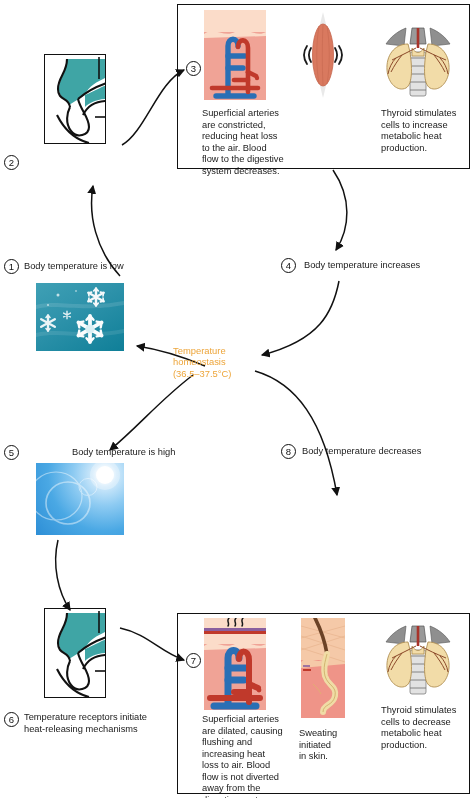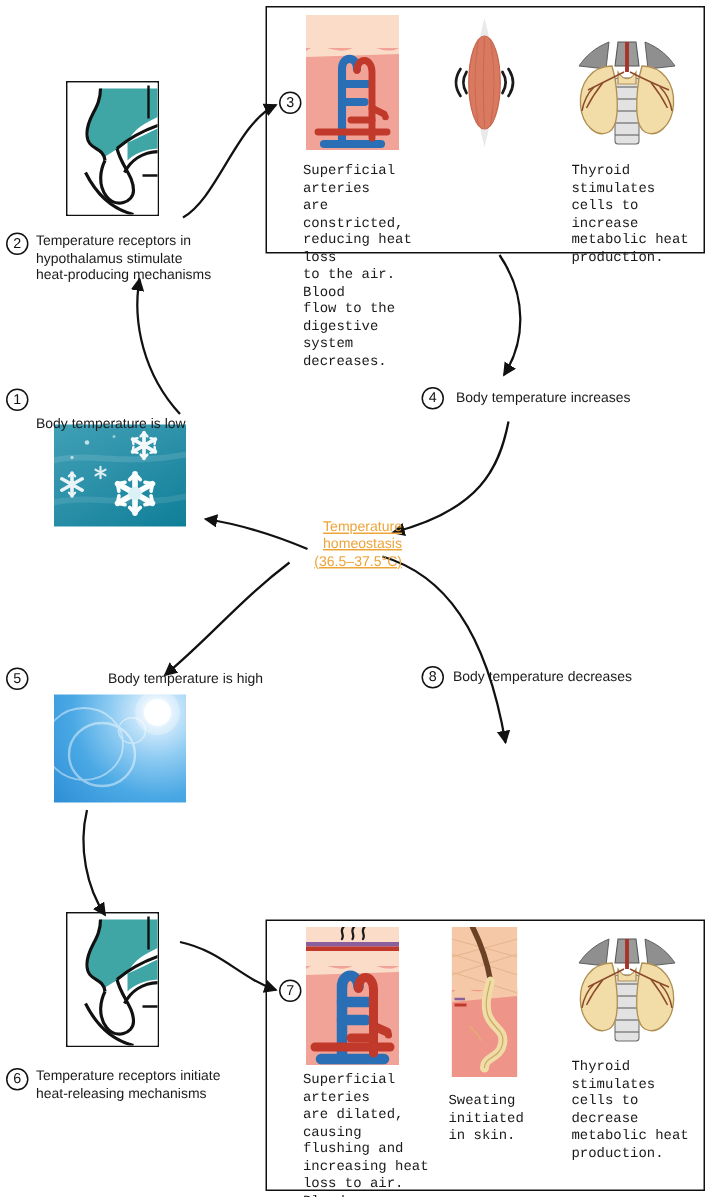--- a/index.html
+++ b/index.html
@@ -36,21 +36,20 @@
     background: #fff;
     z-index: 2;
   }
   .cap {
     position: absolute;
     font-size: 9.3px;
     line-height: 11.5px;
     color: #1a1a1a;
     white-space: pre-line;
     z-index: 5;
-    font-family: Liberation Mono, monospace;
   }
   .thumb { position: absolute; overflow: hidden; z-index: 4; }
   svg.lay { position: absolute; left: 0; top: 0; width: 474px; height: 798px; overflow: visible; }
   svg.arrows { z-index: 8; pointer-events: none; }
 
   
   .hypo {
     position: absolute;
     border: 1.5px solid #111;
     background: #fff;
@@ -62,27 +61,26 @@
   .snow {
     background: linear-gradient(150deg,#3fa0b5 0%,#2f93ab 40%,#0f7f98 100%);
   }
   .sunsky {
     background: radial-gradient(circle at 78% 16%, #ffffff 0%, #ffffff 5%, #cfe9fb 13%, #8ecbf2 34%, #4aa8e4 62%, #2d8ed6 100%);
   }
 
   
   #homeo {
     position: absolute;
-    text-align: right;
+    text-align: left;
     font-size: 9.4px;
     line-height: 11.3px;
     color: #eda53a;
     white-space: pre-line;
     z-index: 9;
-    text-decoration: underline;
   }
 </style>
 </head>
 <body>
 
 <div id="stage">
 
   <svg class="lay arrows" viewBox="0 0 474 798">
     <defs>
       <marker id="ah" markerWidth="7" markerHeight="7" refX="5.2" refY="3" orient="auto">
@@ -205,26 +203,23 @@
         <path d="M25,52 C22,58 20,68 26,76 C32,84 44,80 44,72 C44,62 36,56 33,44"></path>
         <path d="M33,44 C40,38 50,32 62,28"></path>
         <path d="M62,46 C50,46 42,52 38,60"></path>
         <path d="M12,60 C18,72 28,84 44,88"></path>
       </g>
       <path d="M54,2 L54,24" fill="none" stroke="#111" stroke-width="1.6"></path>
       <path d="M50,62 L62,62" fill="none" stroke="#111" stroke-width="1.6"></path>
     </svg>
   </div>
   <div class="step-num" style="left:4px; top:155px;">2</div>
-  <div class="step-txt" style="left:24px; top:155px; width:150px;">Temperature receptors in
-hypothalamus stimulate
-heat-producing mechanisms</div>
 
   <div class="step-num" style="left:4px; top:259px;">1</div>
-  <div class="step-txt" style="left:24px; top:277px; width:150px;">Body temperature is low</div>
+  <div class="step-txt" style="left:24px; top:261px; width:150px;">Body temperature is low</div>
   <div class="thumb snow" style="left:36px; top:283px; width:88px; height:68px;">
     <svg viewBox="0 0 88 68" width="88" height="68">
       <path d="M0,22 C22,16 44,26 88,18 L88,22 C44,30 22,20 0,26 z" fill="#ffffff" opacity="0.12"></path>
       <path d="M0,50 C24,44 50,54 88,46 L88,50 C50,58 24,48 0,54 z" fill="#ffffff" opacity="0.1"></path>
       <g fill="#ffffff">
         <g transform="translate(60,14) scale(0.95)" opacity="0.95">
           <path d="M0,-9 L0,9 M-8,-4.5 L8,4.5 M-8,4.5 L8,-4.5" stroke="#fff" stroke-width="2.6" stroke-linecap="round"></path>
           <path d="M0,-9 l-2.4,2.6 M0,-9 l2.4,2.6 M0,9 l-2.4,-2.6 M0,9 l2.4,-2.6
                    M-8,-4.5 l0.6,3.4 M-8,-4.5 l3.4,-0.6 M8,4.5 l-0.6,-3.4 M8,4.5 l-3.4,0.6
                    M-8,4.5 l3.4,0.6 M-8,4.5 l0.6,-3.4 M8,-4.5 l-3.4,-0.6 M8,-4.5 l-0.6,3.4" stroke="#fff" stroke-width="1.7" fill="none" stroke-linecap="round"></path>

